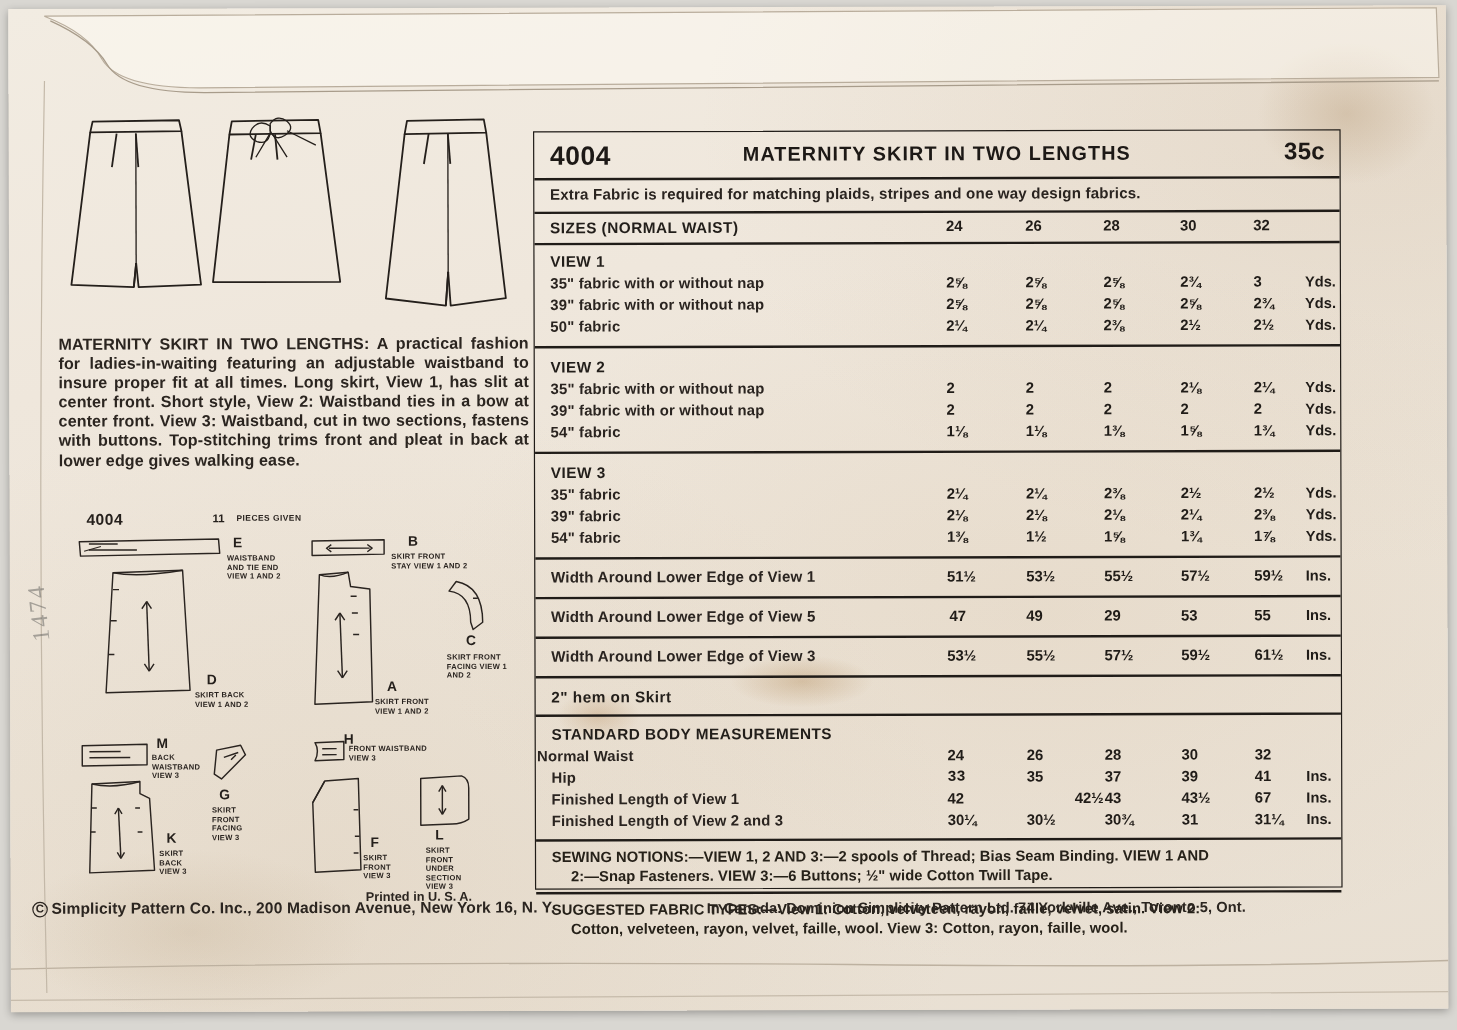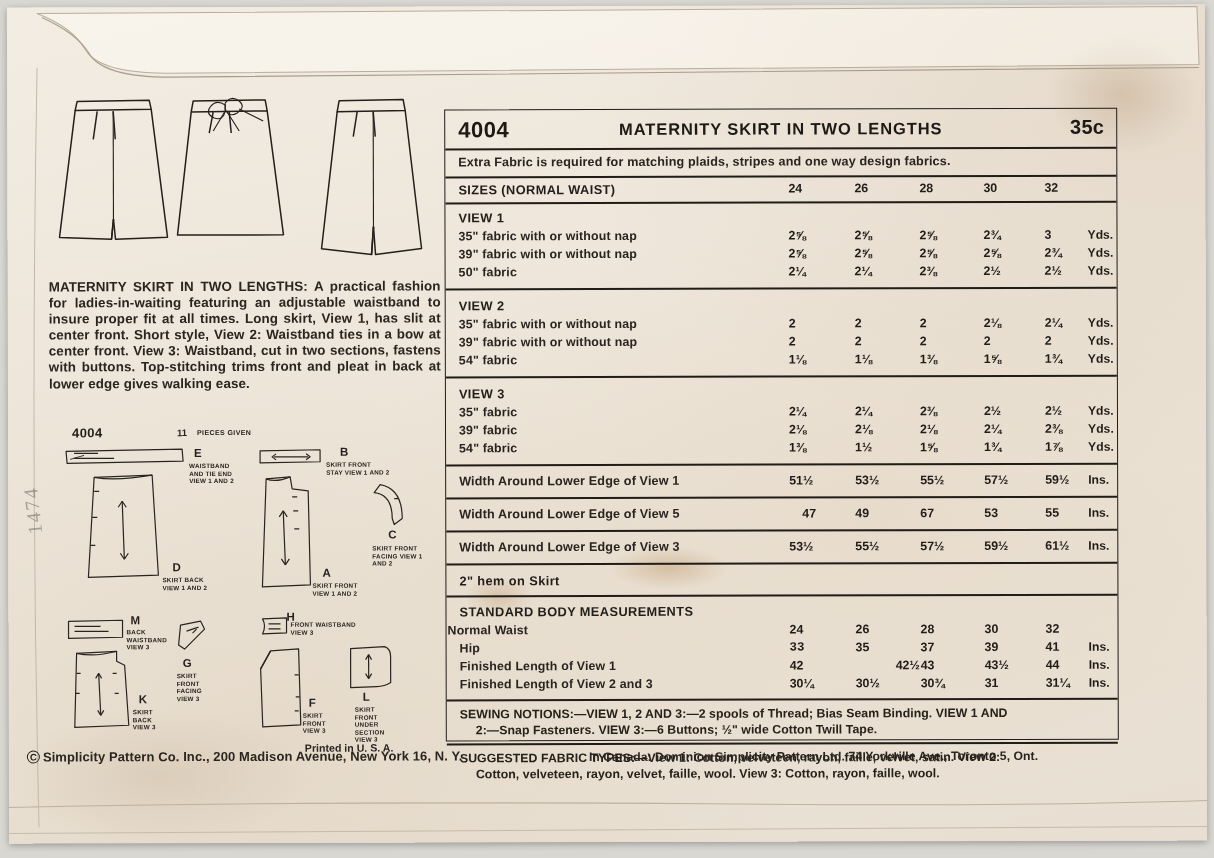--- a/index.html
+++ b/index.html
@@ -463,23 +463,23 @@
         <div class="rowline thick" style="top: 354px;"></div>
         <div class="rowlabel wide" style="left: 13px; top: 364px;">Width Around Lower Edge of View 1</div>
         <div class="cell" style="left: 343px; top: 364px;">51½</div>
         <div class="cell" style="left: 409px; top: 364px;">53½</div>
         <div class="cell" style="left: 474px; top: 364px;">55½</div>
         <div class="cell" style="left: 538px; top: 364px;">57½</div>
         <div class="cell" style="left: 599px; top: 364px;">59½</div>
         <div class="unit" style="left: 642px; top: 364px;">Ins.</div>
         <div class="rowline thick" style="top: 387px;"></div>
         <div class="rowlabel wide" style="left: 13px; top: 397px;">Width Around Lower Edge of View 5</div>
-        <div class="cell" style="left: 356px; top: 397px;">47</div>
+        <div class="cell" style="left: 345px; top: 397px;">47</div>
         <div class="cell" style="left: 409px; top: 397px;">49</div>
-        <div class="cell" style="left: 474px; top: 397px;">67</div>
+        <div class="cell" style="left: 474px; top: 397px;">29</div>
         <div class="cell" style="left: 538px; top: 397px;">53</div>
         <div class="cell" style="left: 599px; top: 397px;">55</div>
         <div class="unit" style="left: 642px; top: 397px;">Ins.</div>
         <div class="rowline thick" style="top: 420px;"></div>
         <div class="rowlabel wide" style="left: 13px; top: 430px;">Width Around Lower Edge of View 3</div>
         <div class="cell" style="left: 343px; top: 430px;">53½</div>
         <div class="cell" style="left: 409px; top: 430px;">55½</div>
         <div class="cell" style="left: 474px; top: 430px;">57½</div>
         <div class="cell" style="left: 538px; top: 430px;">59½</div>
         <div class="cell" style="left: 599px; top: 430px;">61½</div>
@@ -499,21 +499,21 @@
         <div class="cell" style="left: 409px; top: 531px;">35</div>
         <div class="cell" style="left: 474px; top: 531px;">37</div>
         <div class="cell" style="left: 538px; top: 531px;">39</div>
         <div class="cell" style="left: 599px; top: 531px;">41</div>
         <div class="unit" style="left: 642px; top: 531px;">Ins.</div>
         <div class="rowlabel" style="left: 13px; top: 549px;">Finished Length of View 1</div>
         <div class="cell" style="left: 343px; top: 549px;">42</div>
         <div class="cell" style="left: 409px; top: 549px; margin-left: 40px;">42½</div>
         <div class="cell" style="left: 474px; top: 549px;">43</div>
         <div class="cell" style="left: 538px; top: 549px;">43½</div>
-        <div class="cell" style="left: 599px; top: 549px;">44</div>
+        <div class="cell" style="left: 599px; top: 549px;">67</div>
         <div class="unit" style="left: 642px; top: 549px;">Ins.</div>
         <div class="rowlabel" style="left: 13px; top: 567px;">Finished Length of View 2 and 3</div>
         <div class="cell" style="left: 343px; top: 567px;">30¼</div>
         <div class="cell" style="left: 409px; top: 567px;">30½</div>
         <div class="cell" style="left: 474px; top: 567px;">30¾</div>
         <div class="cell" style="left: 538px; top: 567px;">31</div>
         <div class="cell" style="left: 599px; top: 567px;">31¼</div>
         <div class="unit" style="left: 642px; top: 567px;">Ins.</div>
         <div class="rowline thick" style="top: 589px;"></div>
         <div class="para" style="top: 597px;"><span>SEWING NOTIONS:—VIEW 1, 2 AND 3:—2 spools of Thread; Bias Seam Binding. VIEW 1 AND</span><span class="ind">2:—Snap Fasteners. VIEW 3:—6 Buttons; ½" wide Cotton Twill Tape.</span></div>

